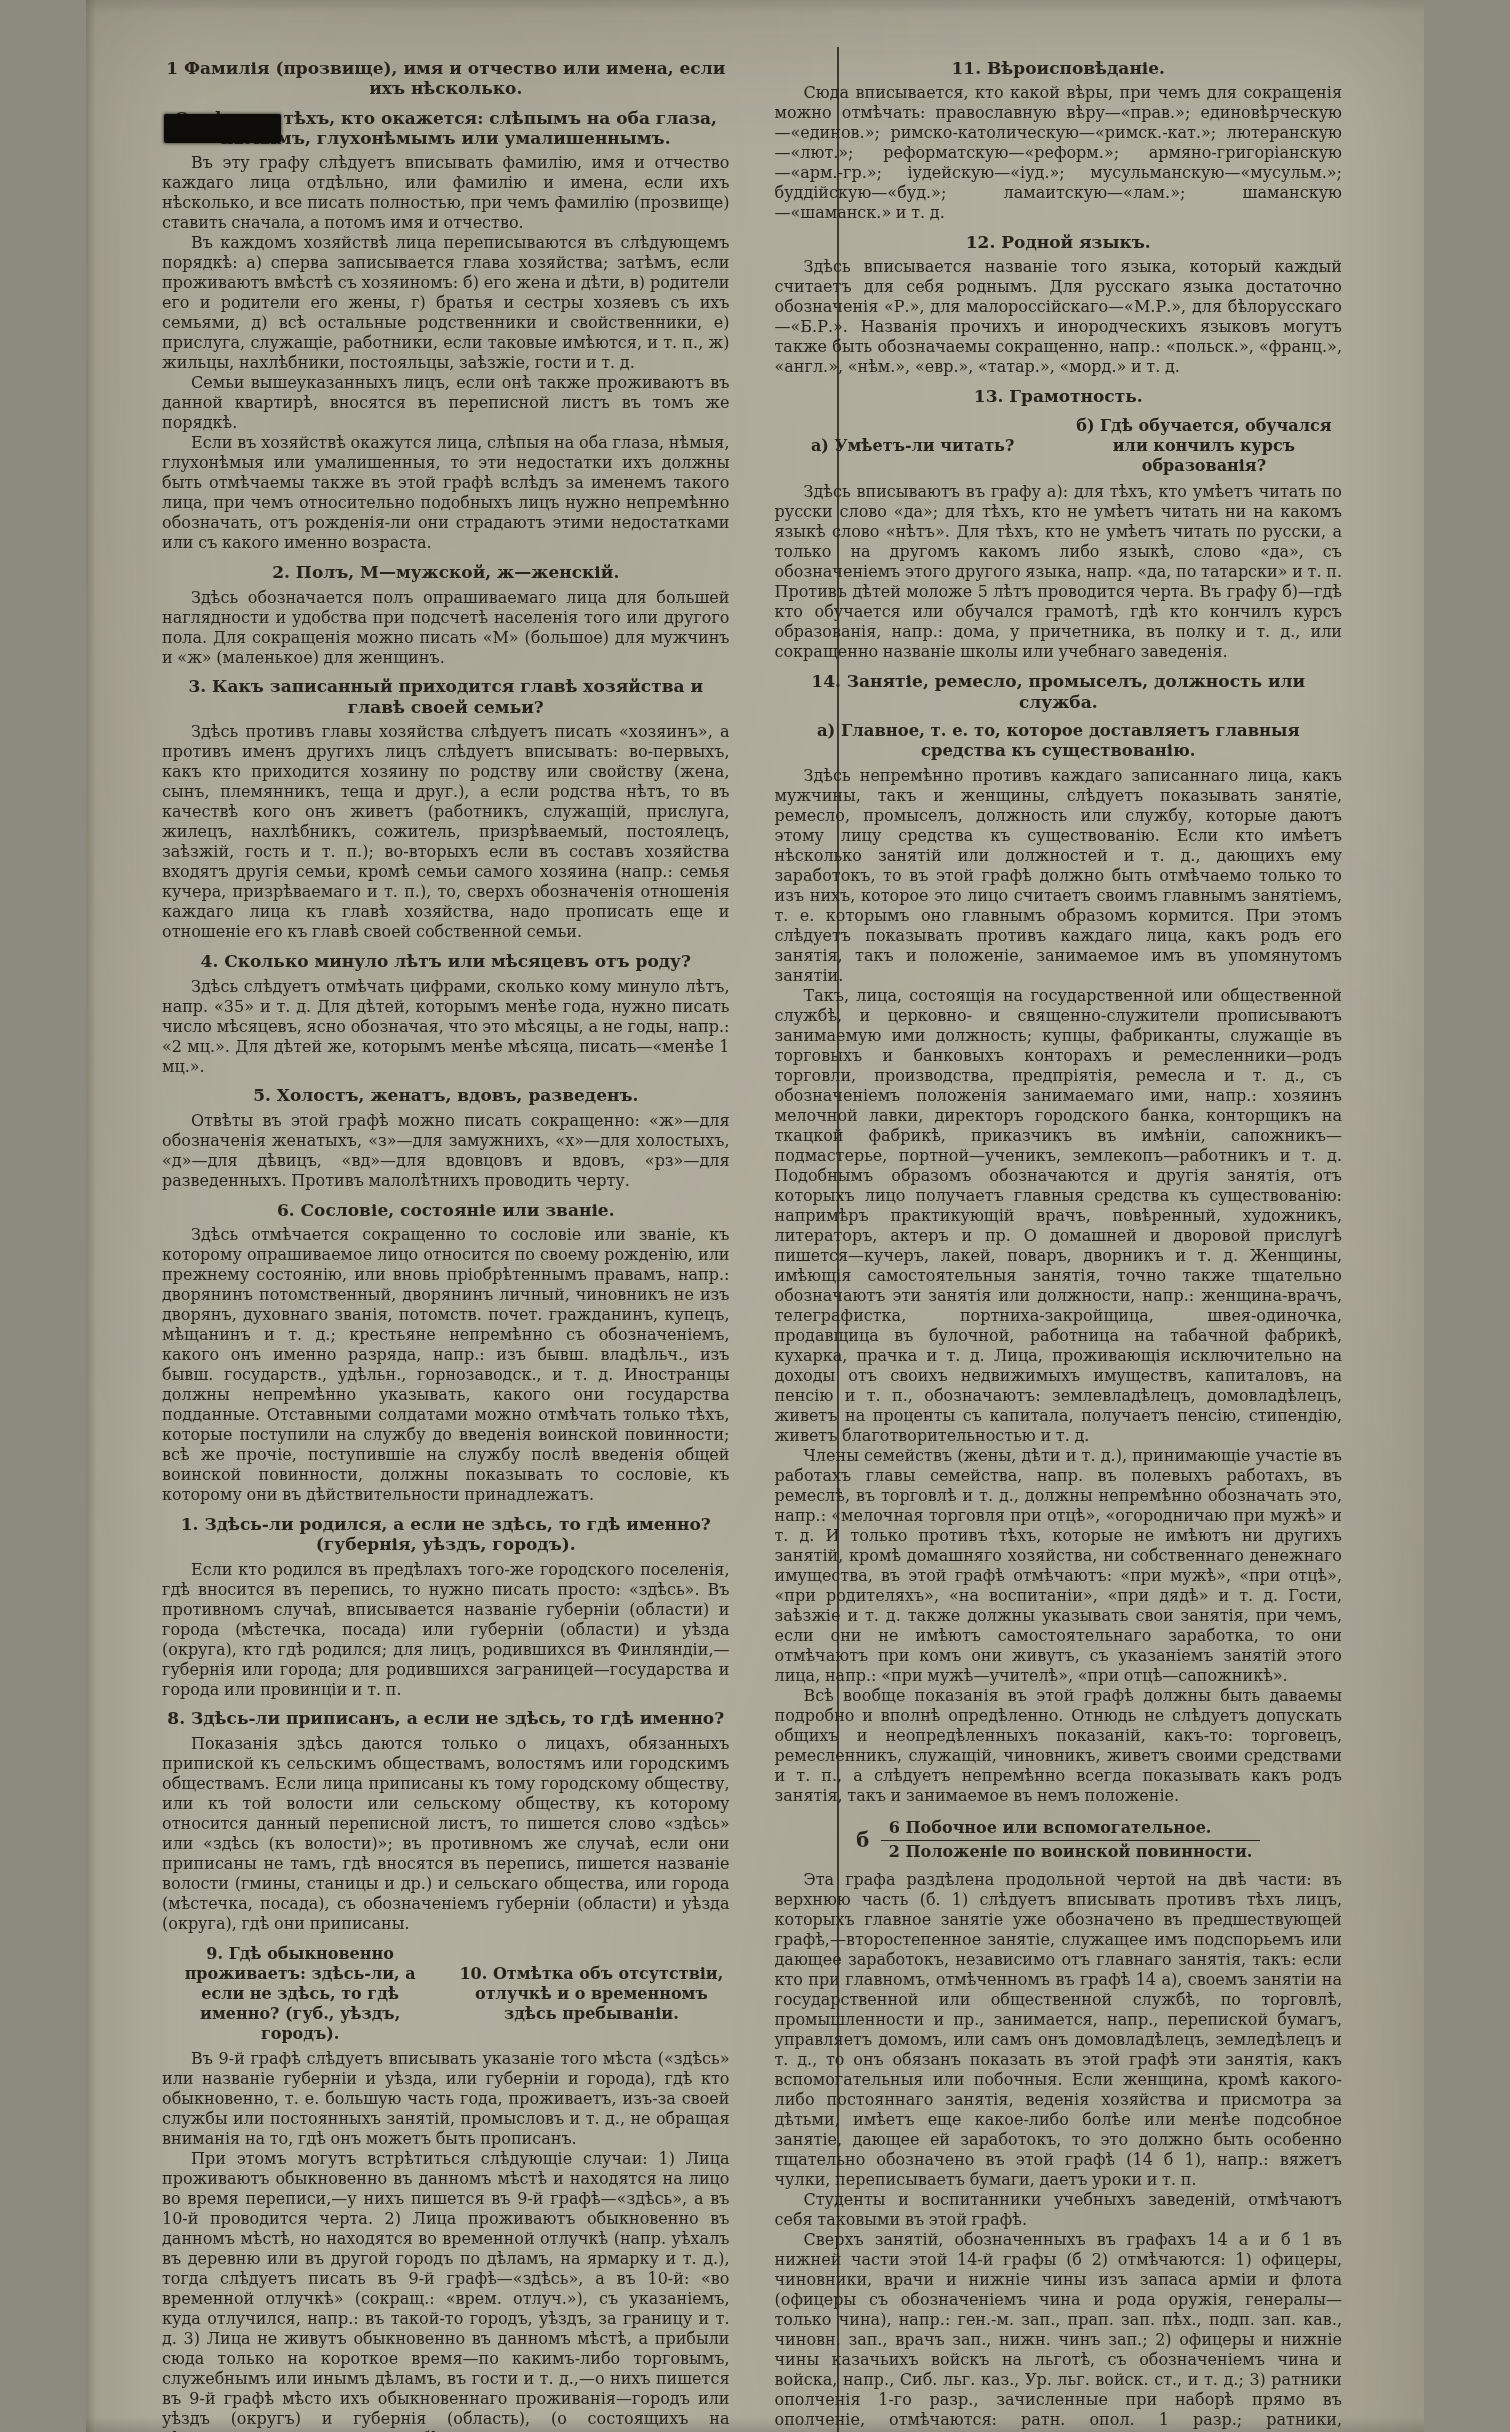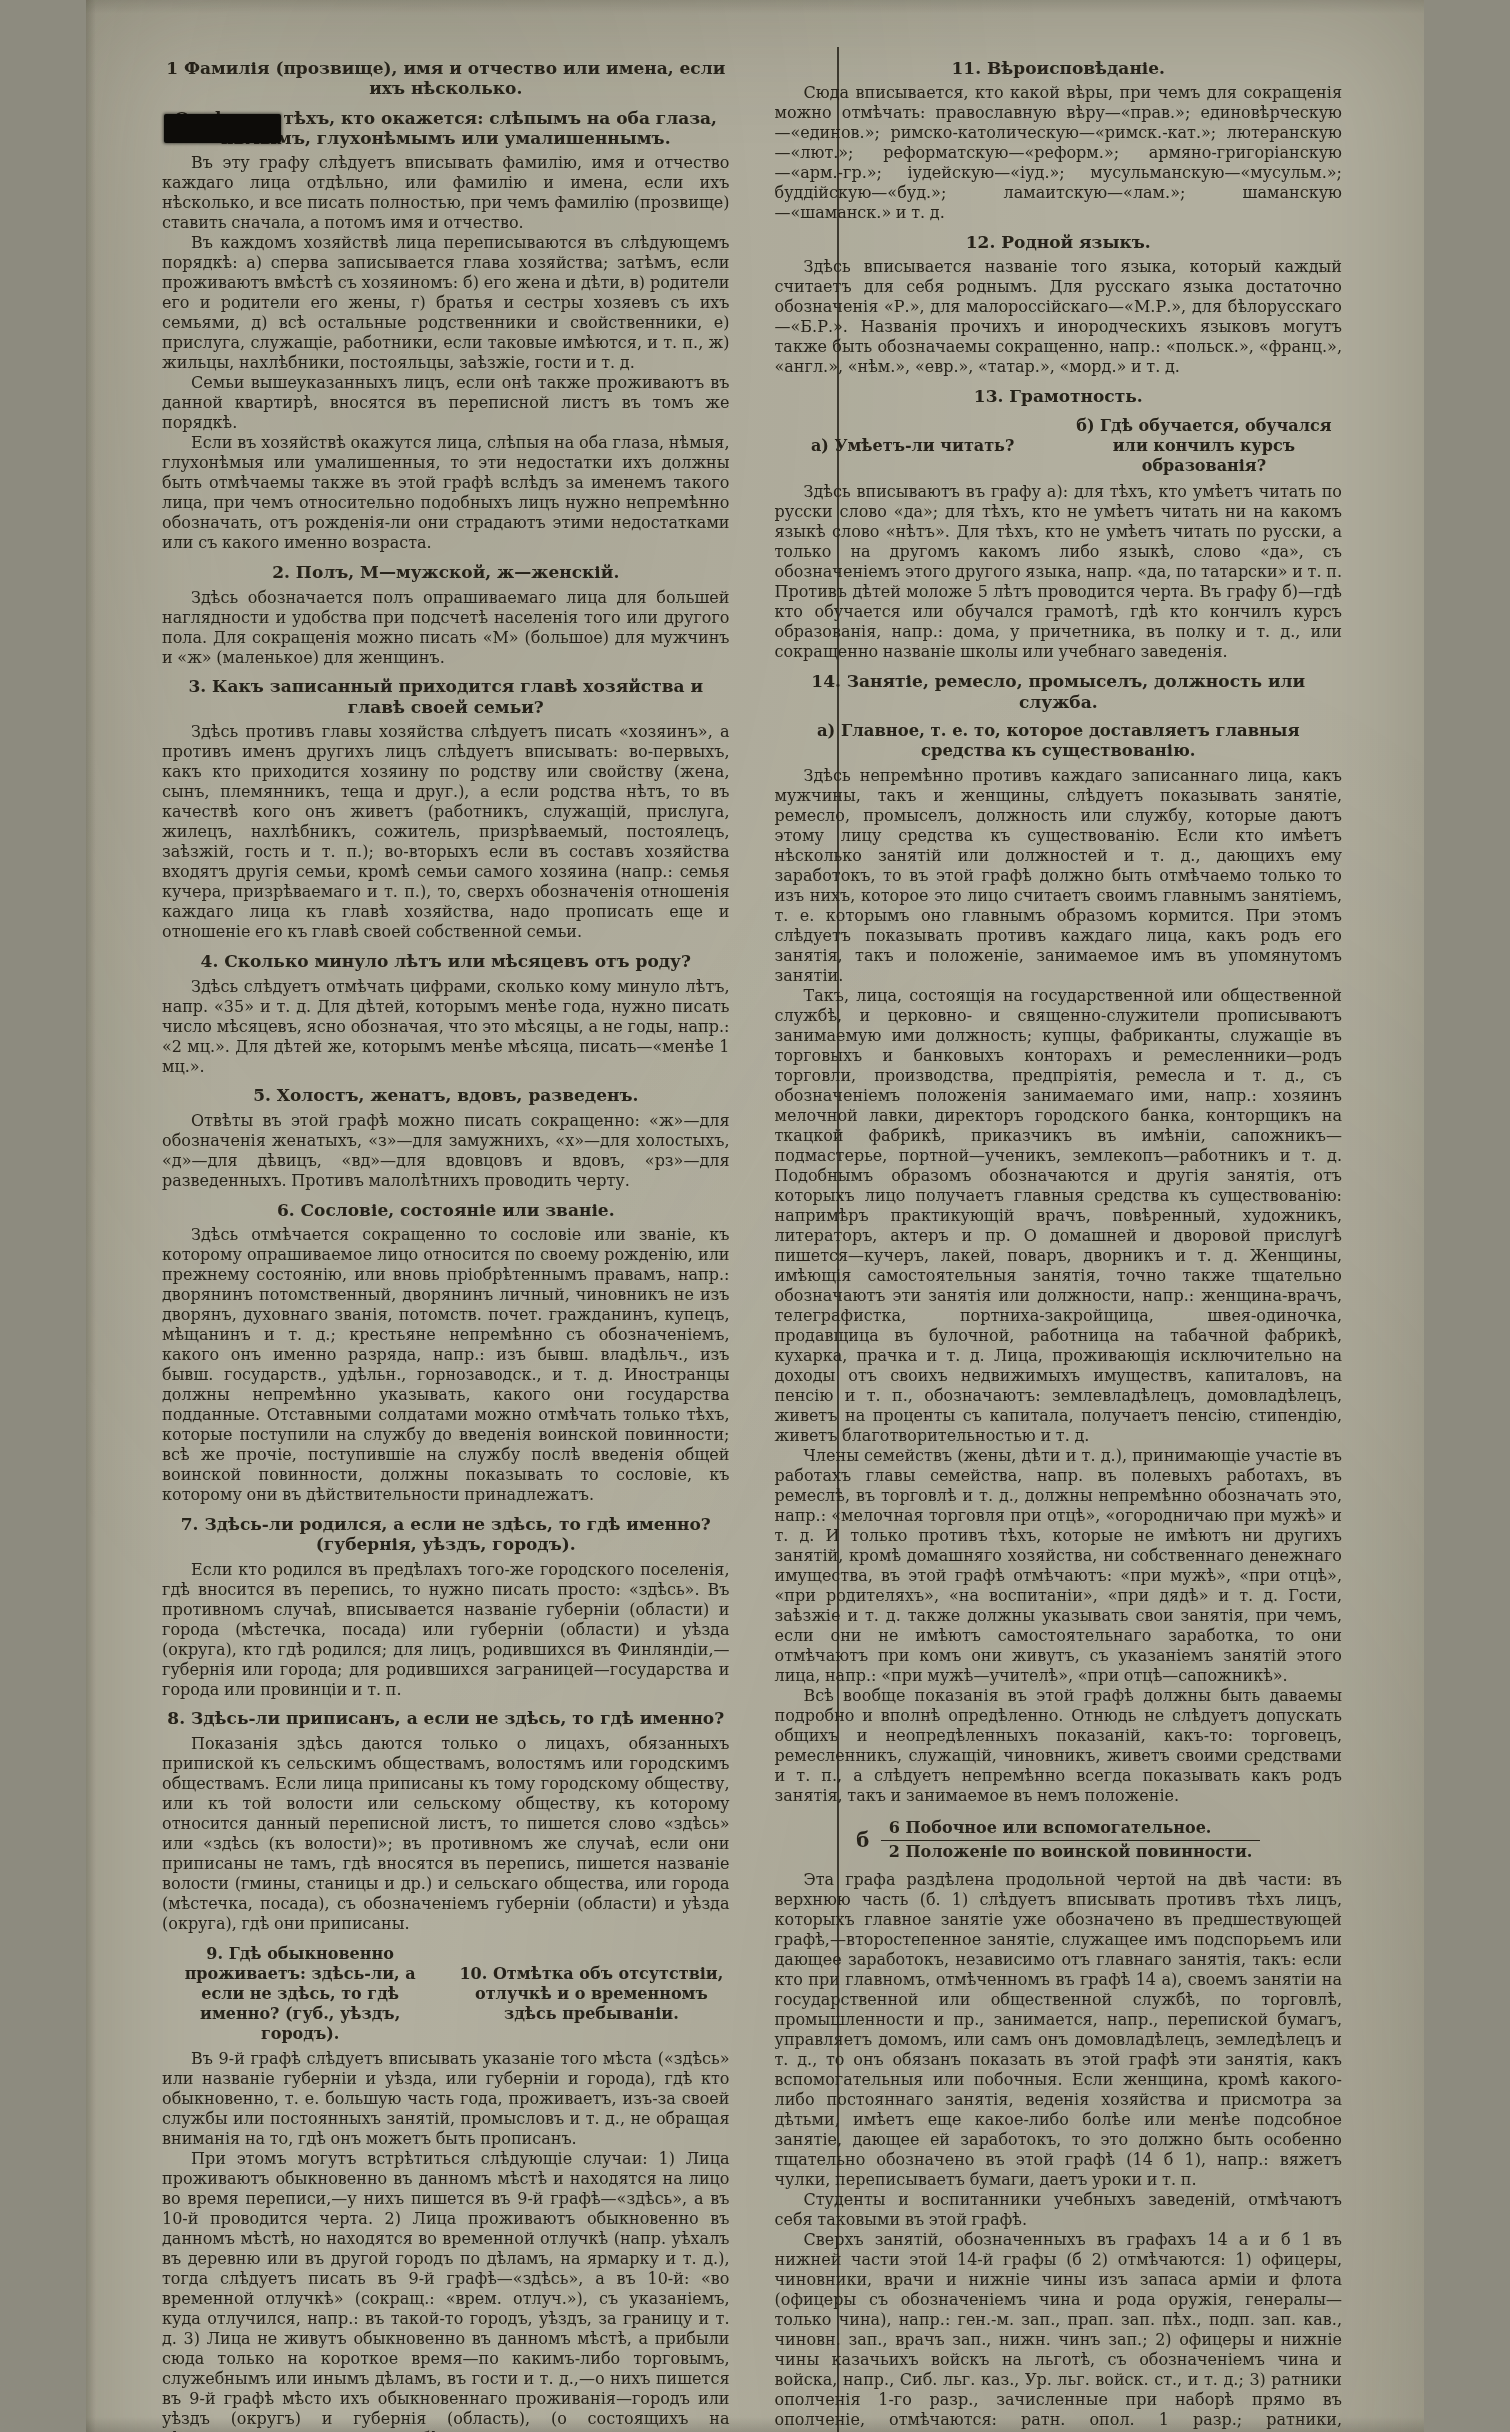--- a/index.html
+++ b/index.html
@@ -132,21 +132,21 @@
         <div class="sec-h">2. Полъ, М—мужской, ж—женскій.</div>
         <p class="para">Здѣсь обозначается полъ опрашиваемаго лица для большей наглядности и удобства при подсчетѣ населенія того или другого пола. Для сокращенія можно писать «М» (большое) для мужчинъ и «ж» (маленькое) для женщинъ.</p>
         <div class="sec-h">3. Какъ записанный приходится главѣ хозяйства и главѣ своей семьи?</div>
         <p class="para">Здѣсь противъ главы хозяйства слѣдуетъ писать «хозяинъ», а противъ именъ другихъ лицъ слѣдуетъ вписывать: во-первыхъ, какъ кто приходится хозяину по родству или свойству (жена, сынъ, племянникъ, теща и друг.), а если родства нѣтъ, то въ качествѣ кого онъ живетъ (работникъ, служащій, прислуга, жилецъ, нахлѣбникъ, сожитель, призрѣваемый, постоялецъ, заѣзжій, гость и т. п.); во-вторыхъ если въ составъ хозяйства входятъ другія семьи, кромѣ семьи самого хозяина (напр.: семья кучера, призрѣваемаго и т. п.), то, сверхъ обозначенія отношенія каждаго лица къ главѣ хозяйства, надо прописать еще и отношеніе его къ главѣ своей собственной семьи.</p>
         <div class="sec-h">4. Сколько минуло лѣтъ или мѣсяцевъ отъ роду?</div>
         <p class="para">Здѣсь слѣдуетъ отмѣчать цифрами, сколько кому минуло лѣтъ, напр. «35» и т. д. Для дѣтей, которымъ менѣе года, нужно писать число мѣсяцевъ, ясно обозначая, что это мѣсяцы, а не годы, напр.: «2 мц.». Для дѣтей же, которымъ менѣе мѣсяца, писать—«менѣе 1 мц.».</p>
         <div class="sec-h">5. Холостъ, женатъ, вдовъ, разведенъ.</div>
         <p class="para">Отвѣты въ этой графѣ можно писать сокращенно: «ж»—для обозначенія женатыхъ, «з»—для замужнихъ, «х»—для холостыхъ, «д»—для дѣвицъ, «вд»—для вдовцовъ и вдовъ, «рз»—для разведенныхъ. Противъ малолѣтнихъ проводить черту.</p>
         <div class="sec-h">6. Сословіе, состояніе или званіе.</div>
         <p class="para">Здѣсь отмѣчается сокращенно то сословіе или званіе, къ которому опрашиваемое лицо относится по своему рожденію, или прежнему состоянію, или вновь пріобрѣтеннымъ правамъ, напр.: дворянинъ потомственный, дворянинъ личный, чиновникъ не изъ дворянъ, духовнаго званія, потомств. почет. гражданинъ, купецъ, мѣщанинъ и т. д.; крестьяне непремѣнно съ обозначеніемъ, какого онъ именно разряда, напр.: изъ бывш. владѣльч., изъ бывш. государств., удѣльн., горнозаводск., и т. д. Иностранцы должны непремѣнно указывать, какого они государства подданные. Отставными солдатами можно отмѣчать только тѣхъ, которые поступили на службу до введенія воинской повинности; всѣ же прочіе, поступившіе на службу послѣ введенія общей воинской повинности, должны показывать то сословіе, къ которому они въ дѣйствительности принадлежатъ.</p>
-        <div class="sec-h">7. Здѣсь-ли родился, а если не здѣсь, то гдѣ именно? (губернія, уѣздъ, городъ).</div>
+        <div class="sec-h">1. Здѣсь-ли родился, а если не здѣсь, то гдѣ именно? (губернія, уѣздъ, городъ).</div>
         <p class="para">Если кто родился въ предѣлахъ того-же городского поселенія, гдѣ вносится въ перепись, то нужно писать просто: «здѣсь». Въ противномъ случаѣ, вписывается названіе губерніи (области) и города (мѣстечка, посада) или губерніи (области) и уѣзда (округа), кто гдѣ родился; для лицъ, родившихся въ Финляндіи,—губернія или города; для родившихся заграницей—государства и города или провинціи и т. п.</p>
         <div class="sec-h">8. Здѣсь-ли приписанъ, а если не здѣсь, то гдѣ именно?</div>
         <p class="para">Показанія здѣсь даются только о лицахъ, обязанныхъ припиской къ сельскимъ обществамъ, волостямъ или городскимъ обществамъ. Если лица приписаны къ тому городскому обществу, или къ той волости или сельскому обществу, къ которому относится данный переписной листъ, то пишется слово «здѣсь» или «здѣсь (къ волости)»; въ противномъ же случаѣ, если они приписаны не тамъ, гдѣ вносятся въ перепись, пишется названіе волости (гмины, станицы и др.) и сельскаго общества, или города (мѣстечка, посада), съ обозначеніемъ губерніи (области) и уѣзда (округа), гдѣ они приписаны.</p>
         <div class="hpair">
           <div>9. Гдѣ обыкновенно проживаетъ: здѣсь-ли, а если не здѣсь, то гдѣ именно? (губ., уѣздъ, городъ).</div>
           <div>10. Отмѣтка объ отсутствіи, отлучкѣ и о временномъ здѣсь пребываніи.</div>
         </div>
         <p class="para">Въ 9-й графѣ слѣдуетъ вписывать указаніе того мѣста («здѣсь» или названіе губерніи и уѣзда, или губерніи и города), гдѣ кто обыкновенно, т. е. большую часть года, проживаетъ, изъ-за своей службы или постоянныхъ занятій, промысловъ и т. д., не обращая вниманія на то, гдѣ онъ можетъ быть прописанъ.</p>
         <p class="para">При этомъ могутъ встрѣтиться слѣдующіе случаи: 1) Лица проживаютъ обыкновенно въ данномъ мѣстѣ и находятся на лицо во время переписи,—у нихъ пишется въ 9-й графѣ—«здѣсь», а въ 10-й проводится черта. 2) Лица проживаютъ обыкновенно въ данномъ мѣстѣ, но находятся во временной отлучкѣ (напр. уѣхалъ въ деревню или въ другой городъ по дѣламъ, на ярмарку и т. д.), тогда слѣдуетъ писать въ 9-й графѣ—«здѣсь», а въ 10-й: «во временной отлучкѣ» (сокращ.: «врем. отлуч.»), съ указаніемъ, куда отлучился, напр.: въ такой-то городъ, уѣздъ, за границу и т. д. 3) Лица не живутъ обыкновенно въ данномъ мѣстѣ, а прибыли сюда только на короткое время—по какимъ-либо торговымъ, служебнымъ или инымъ дѣламъ, въ гости и т. д.,—о нихъ пишется въ 9-й графѣ мѣсто ихъ обыкновеннаго проживанія—городъ или уѣздъ (округъ) и губернія (область), (о состоящихъ на дѣйствительной военной службѣ, въ такихъ случаяхъ пишется «на воен. службѣ»), а въ 10-й графѣ: «во временномъ пребываніи» (сокращ. «врем. преб.»). О лицахъ временно отлучившихся или временно пребывающихъ на срокъ менѣе 5 дней, въ указанныхъ отмѣткахъ «врем. отлуч.» и «врем. преб.» прибавляютъ знакъ «V».</p>
       </div>

